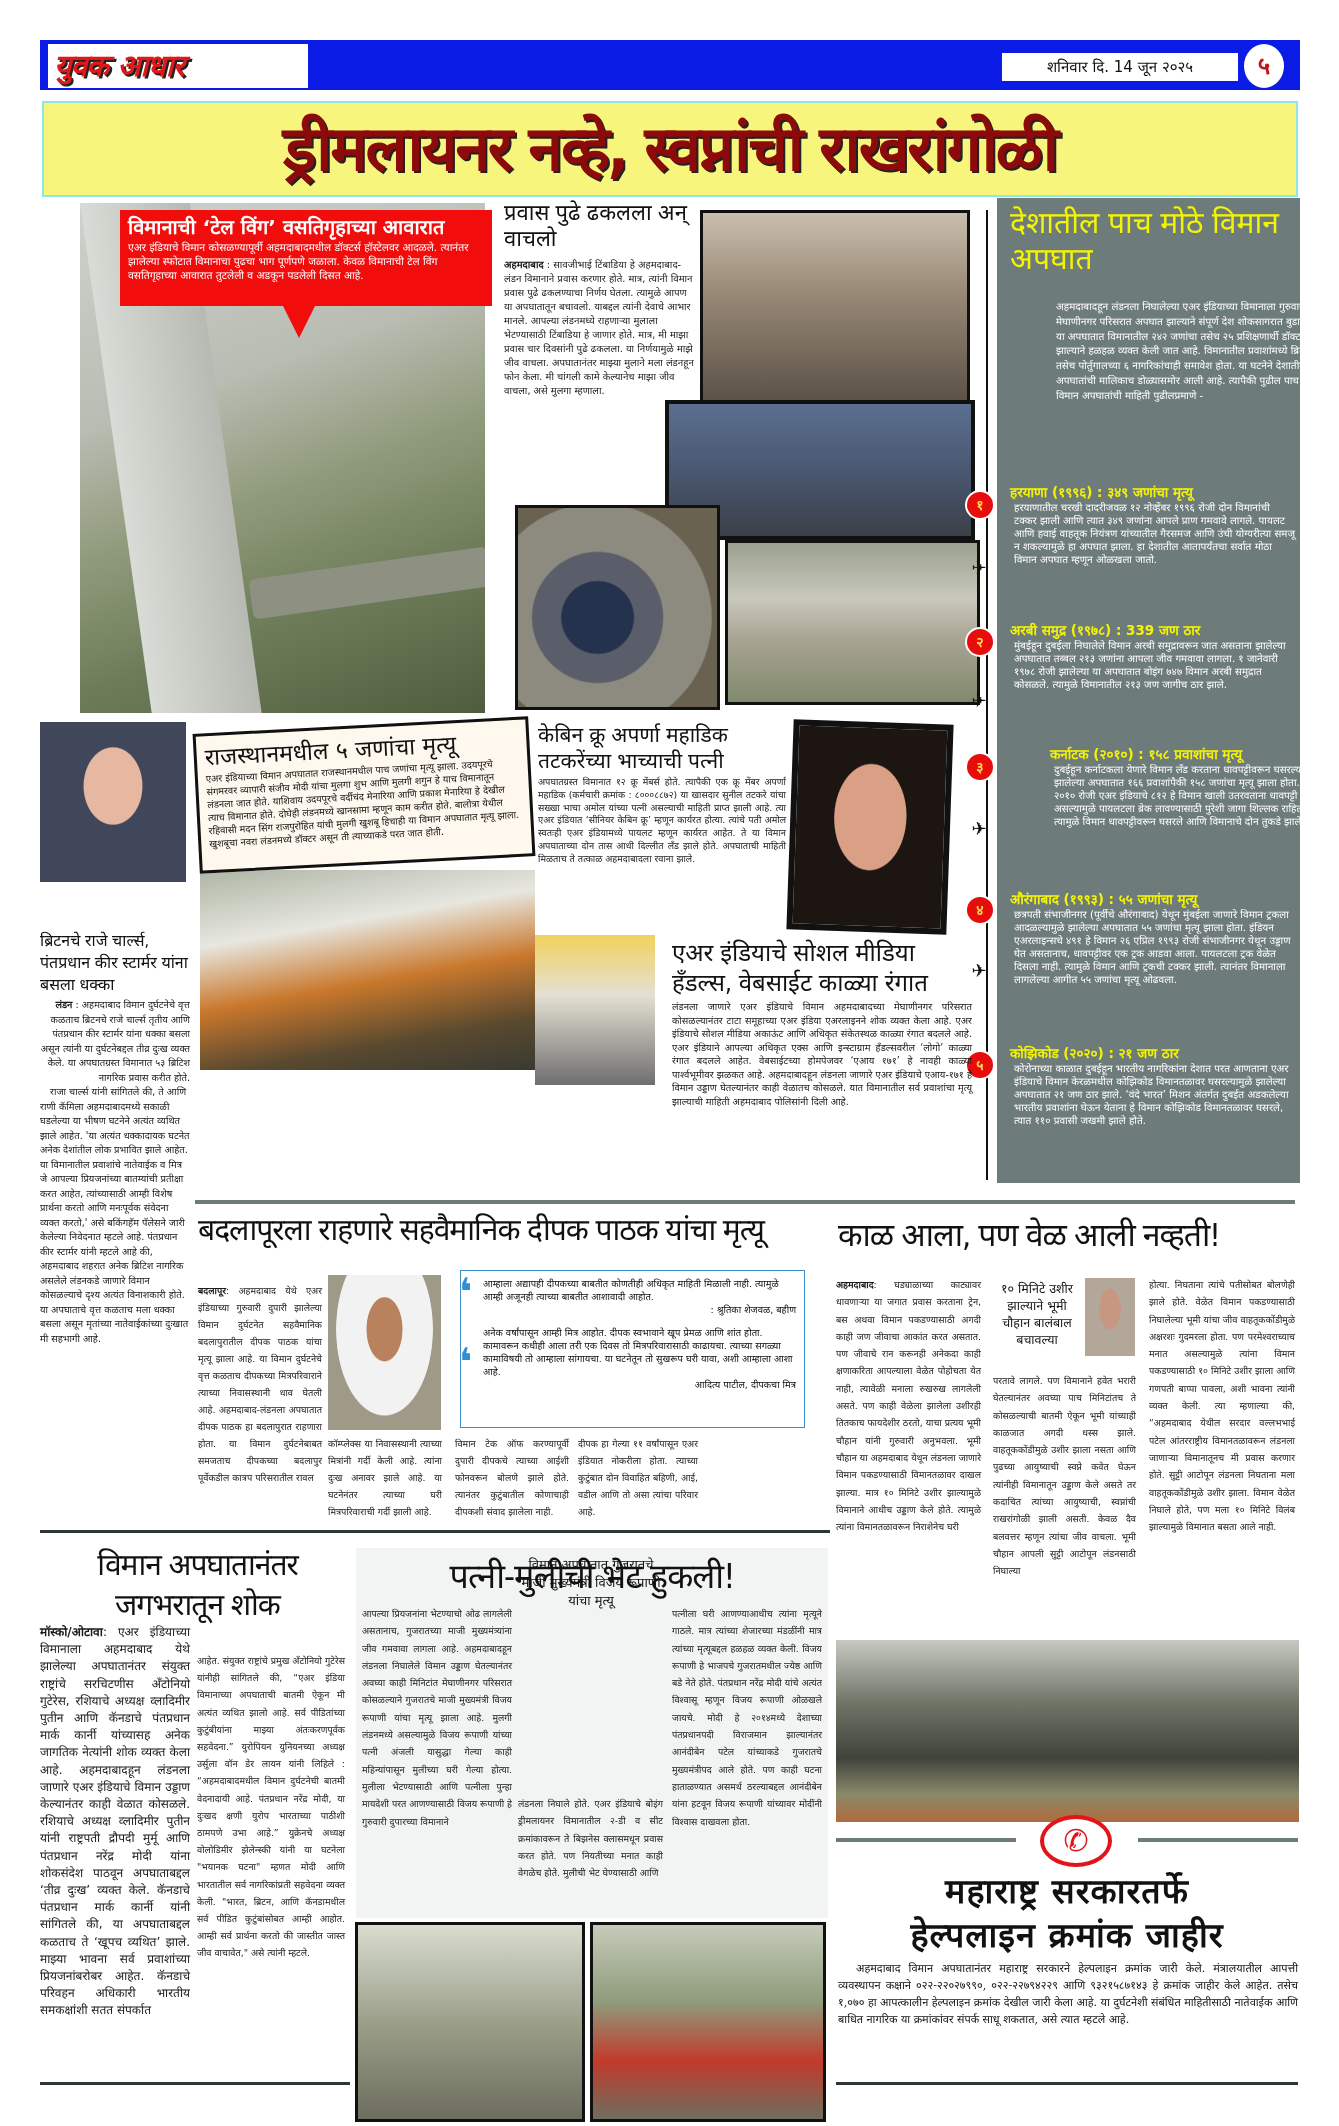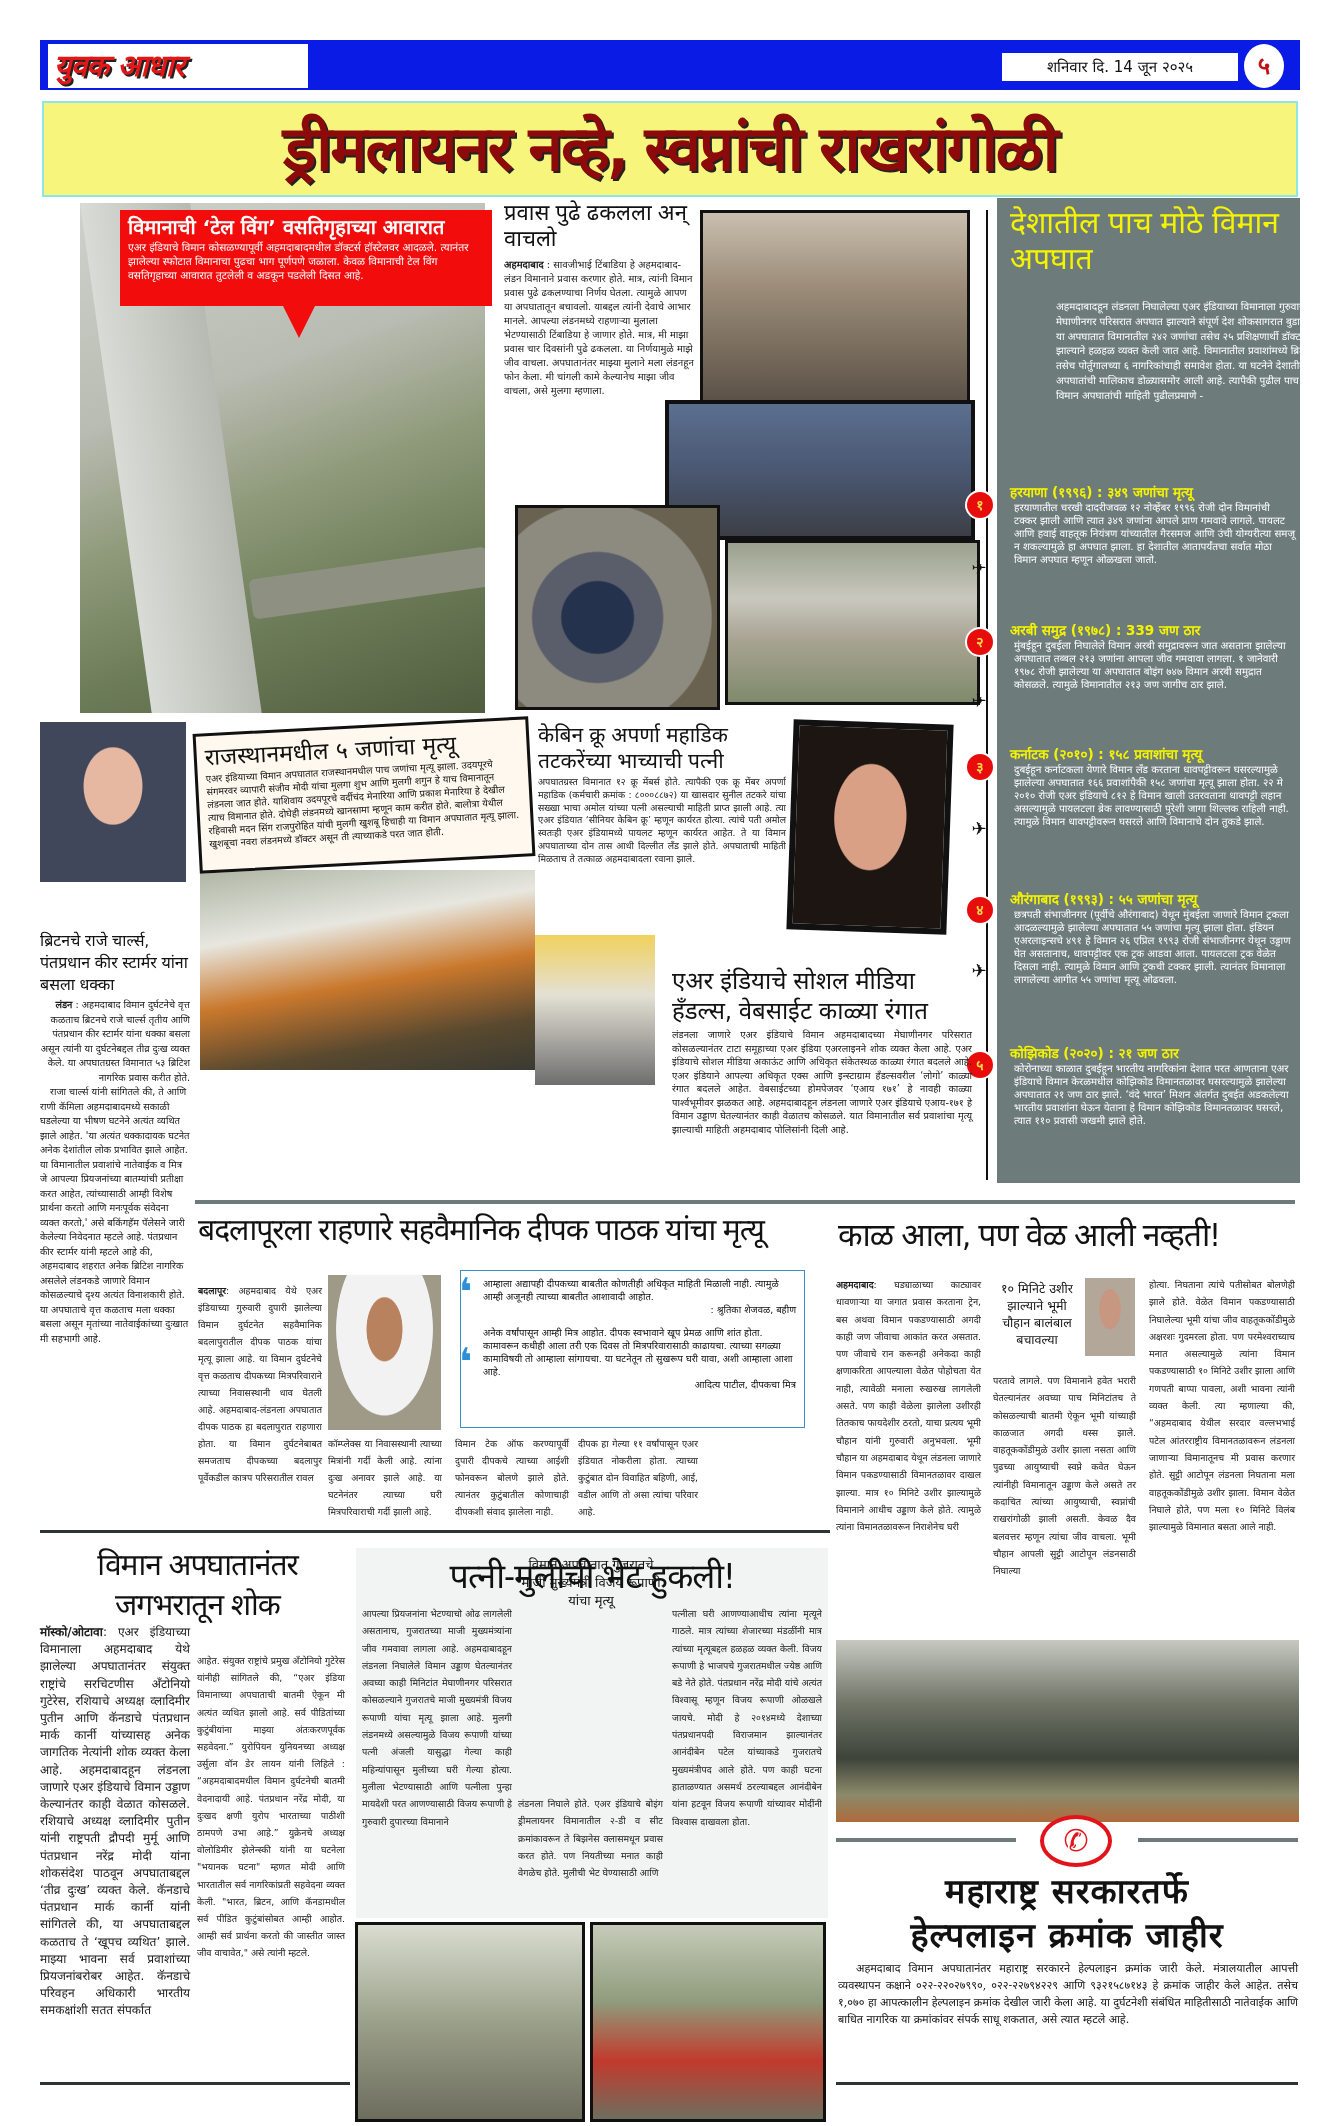--- a/index.html
+++ b/index.html
@@ -160,21 +160,21 @@
 <div class="plane-marker" style="top:557px;">✈</div>
 
 <div class="badge" style="top:627px;">२</div>
 <div class="crash" style="top:621px;">
   <h4>अरबी समुद्र (१९७८) : 339 जण ठार</h4>
   <p>मुंबईहून दुबईला निघालेले विमान अरबी समुद्रावरून जात असताना झालेल्या अपघातात तब्बल २१३ जणांना आपला जीव गमवावा लागला. १ जानेवारी १९७८ रोजी झालेल्या या अपघातात बोइंग ७४७ विमान अरबी समुद्रात कोसळले. त्यामुळे विमानातील २१३ जण जागीच ठार झाले.</p>
 </div>
 <div class="plane-marker" style="top:690px;">✈</div>
 
 <div class="badge" style="top:752px;">३</div>
-<div class="crash" style="top:745px;">
+<div class="crash" style="top:745px;margin-left:40px;">
   <h4>कर्नाटक (२०१०) : १५८ प्रवाशांचा मृत्यू</h4>
   <p>दुबईहून कर्नाटकला येणारे विमान लँड करताना धावपट्टीवरून घसरल्यामुळे झालेल्या अपघातात १६६ प्रवाशांपैकी १५८ जणांचा मृत्यू झाला होता. २२ मे २०१० रोजी एअर इंडियाचे ८१२ हे विमान खाली उतरवताना धावपट्टी लहान असल्यामुळे पायलटला ब्रेक लावण्यासाठी पुरेशी जागा शिल्लक राहिली नाही. त्यामुळे विमान धावपट्टीवरून घसरले आणि विमानाचे दोन तुकडे झाले.</p>
 </div>
 <div class="plane-marker" style="top:818px;">✈</div>
 
 <div class="badge" style="top:895px;">४</div>
 <div class="crash" style="top:890px;">
   <h4>औरंगाबाद (१९९३) : ५५ जणांचा मृत्यू</h4>
   <p>छत्रपती संभाजीनगर (पूर्वीचे औरंगाबाद) येथून मुंबईला जाणारे विमान ट्रकला आदळल्यामुळे झालेल्या अपघातात ५५ जणांचा मृत्यू झाला होता. इंडियन एअरलाइन्सचे ४९१ हे विमान २६ एप्रिल १९९३ रोजी संभाजीनगर येथून उड्डाण घेत असतानाच, धावपट्टीवर एक ट्रक आडवा आला. पायलटला ट्रक वेळेत दिसला नाही. त्यामुळे विमान आणि ट्रकची टक्कर झाली. त्यानंतर विमानाला लागलेल्या आगीत ५५ जणांचा मृत्यू ओढवला.</p>
 </div>
@@ -198,21 +198,21 @@
 
 <div class="abs" style="left:40px; top:886px; width:150px;">
   <div class="kicker-head" style="font-size:16px; line-height:22px;margin-top:44px;">ब्रिटनचे राजे चार्ल्स, पंतप्रधान कीर स्टार्मर यांना बसला धक्का</div>
   <div class="body-text" style="font-size:9.6px; line-height:14.5px; margin-top:2px; text-align:right;">
     <b>लंडन</b>
     <span>: अहमदाबाद विमान दुर्घटनेचे वृत्त कळताच ब्रिटनचे राजे चार्ल्स तृतीय आणि पंतप्रधान कीर स्टार्मर यांना धक्का बसला असून त्यांनी या दुर्घटनेबद्दल तीव्र दुःख व्यक्त केले. या अपघातग्रस्त विमानात ५३ ब्रिटिश नागरिक प्रवास करीत होते.</span>
   </div>
   <div class="body-text" style="font-size:9.6px; line-height:14.5px; text-indent:10px; text-align:left;">राजा चार्ल्स यांनी सांगितले की, ते आणि राणी कॅमिला अहमदाबादमध्ये सकाळी घडलेल्या या भीषण घटनेने अत्यंत व्यथित झाले आहेत. 'या अत्यंत धक्कादायक घटनेत अनेक देशांतील लोक प्रभावित झाले आहेत. या विमानातील प्रवाशांचे नातेवाईक व मित्र जे आपल्या प्रियजनांच्या बातम्यांची प्रतीक्षा करत आहेत, त्यांच्यासाठी आम्ही विशेष प्रार्थना करतो आणि मनःपूर्वक संवेदना व्यक्त करतो,' असे बकिंगहॅम पॅलेसने जारी केलेल्या निवेदनात म्हटले आहे. पंतप्रधान कीर स्टार्मर यांनी म्हटले आहे की, अहमदाबाद शहरात अनेक ब्रिटिश नागरिक असलेले लंडनकडे जाणारे विमान कोसळल्याचे दृश्य अत्यंत विनाशकारी होते. या अपघाताचे वृत्त कळताच मला धक्का बसला असून मृतांच्या नातेवाईकांच्या दुःखात मी सहभागी आहे.</div>
 </div>
 
-<div class="abs" style="left:672px; top:938px; width:300px;margin-top:28px;">
+<div class="abs" style="left:672px; top:938px; width:300px;">
   <div class="kicker-head" style="font-size:24px; line-height:30px;">एअर इंडियाचे सोशल मीडिया हँडल्स, वेबसाईट काळ्या रंगात</div>
   <div class="body-text" style="font-size:9.6px; line-height:13.5px; margin-top:2px;">लंडनला जाणारे एअर इंडियाचे विमान अहमदाबादच्या मेघाणीनगर परिसरात कोसळल्यानंतर टाटा समूहाच्या एअर इंडिया एअरलाइनने शोक व्यक्त केला आहे. एअर इंडियाचे सोशल मीडिया अकाऊंट आणि अधिकृत संकेतस्थळ काळ्या रंगात बदलले आहे. एअर इंडियाने आपल्या अधिकृत एक्स आणि इन्स्टाग्राम हँडल्सवरील ‘लोगो’ काळ्या रंगात बदलले आहेत. वेबसाईटच्या होमपेजवर ‘एआय १७१’ हे नावही काळ्या पार्श्वभूमीवर झळकत आहे. अहमदाबादहून लंडनला जाणारे एअर इंडियाचे एआय-१७१ हे विमान उड्डाण घेतल्यानंतर काही वेळातच कोसळले. यात विमानातील सर्व प्रवाशांचा मृत्यू झाल्याची माहिती अहमदाबाद पोलिसांनी दिली आहे.</div>
 </div>
 
 <div class="rule-h" style="left:195px; top:1200px; width:790px;"></div>
 <div class="rule-h" style="left:830px; top:1200px; width:465px;"></div>
 
 <div class="abs big-head" style="left:198px; top:1208px; width:630px; font-size:30px;">बदलापूरला राहणारे सहवैमानिक दीपक पाठक यांचा मृत्यू</div>
 <div class="abs body-text" style="left:198px; top:1282px; width:124px; font-size:9.3px; line-height:17px;">
   <b>बदलापूर</b><span>: अहमदाबाद येथे एअर इंडियाच्या गुरुवारी दुपारी झालेल्या विमान दुर्घटनेत सहवैमानिक बदलापुरातील दीपक पाठक यांचा मृत्यू झाला आहे. या विमान दुर्घटनेचे वृत्त कळताच दीपकच्या मित्रपरिवाराने त्याच्या निवासस्थानी धाव घेतली आहे. अहमदाबाद-लंडनला अपघातात दीपक पाठक हा बदलापुरात राहणारा होता. या विमान दुर्घटनेबाबत समजताच दीपकच्या बदलापुर पूर्वेकडील कात्रप परिसरातील रावल</span>

